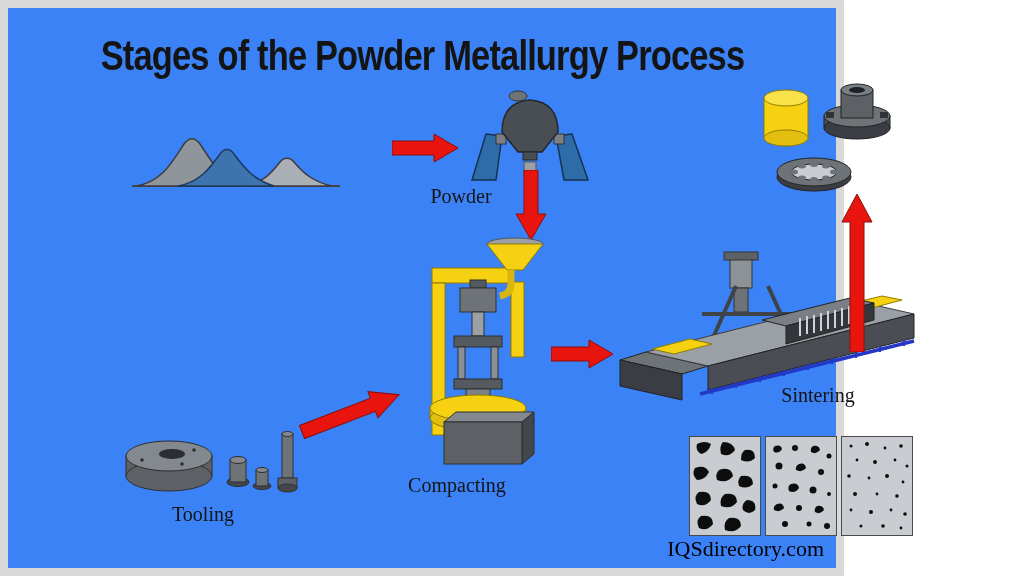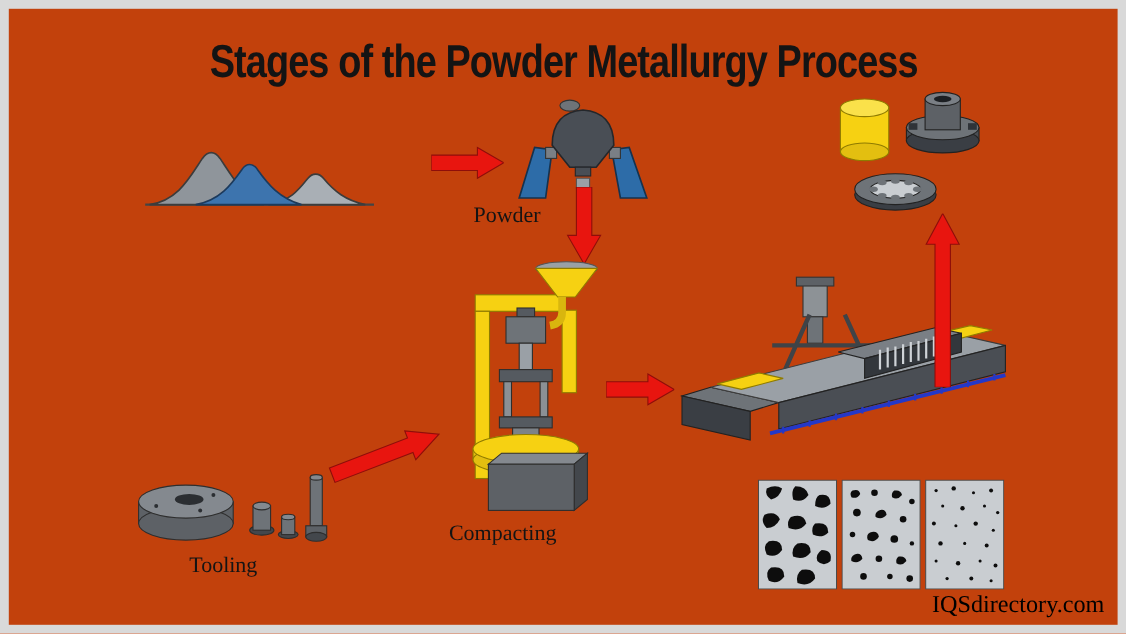--- a/index.html
+++ b/index.html
@@ -1,19 +1,19 @@
 <!DOCTYPE html>
 <html><head>
 <meta charset="utf-8">
 <style>
   * { margin:0; padding:0; box-sizing:border-box; }
   body { width:1024px; height:576px; overflow:hidden; background:#fff; font-family:"Liberation Sans", sans-serif; }
   .frame {
-    position:relative; width:1024px; height:576px;
-    border:8px solid #d9d9d9; background:#c2410c;
+    position:relative; width:844px; height:576px;
+    border:8px solid #d9d9d9; background:#3b82f6;
   }
   .title {
     position:absolute; top:24px; left:0; width:100%;
     text-align:center; font-size:42px; font-weight:700; color:#141414;
   }
   .title-inner { display:inline-block; transform:scaleX(0.82); transform-origin:center; letter-spacing:-1px; }
   .fig { position:absolute; }
   .stage-label {
     position:absolute; font-family:"Liberation Serif", serif;
     font-size:20px; color:#141414; text-align:center;
@@ -107,20 +107,21 @@
       <polygon points="96,124 302,72 302,96 96,148" fill="#4A4E54" stroke="#222"></polygon>
       <polygon points="40,107 78,97 100,102 62,112" fill="#F6D112" stroke="#8F7B00"></polygon>
       <polygon points="236,62 270,54 290,58 256,67" fill="#F6D112" stroke="#8F7B00"></polygon>
       <polygon points="150,78 238,56 262,61 174,84" fill="#7A7F85" stroke="#222"></polygon>
       <polygon points="174,84 262,61 262,78 174,102" fill="#33373C" stroke="#222"></polygon>
       <path d="M188 76 V94 M195 74 V92 M202 73 V91 M209 71 V89 M216 69 V87 M223 68 V86 M230 66 V84 M237 64 V82" stroke="#CFD3D7" stroke-width="2"></path>
       <path d="M88 152 L302 99" stroke="#2438C8" stroke-width="3.5"></path>
       <path d="M100 146 V152 M124 140 V146 M148 134 V140 M172 128 V134 M196 122 V128 M220 116 V122 M244 110 V116 M268 104 V110 M292 98 V104" stroke="#2438C8" stroke-width="2"></path>
     </svg>
   </div>
+  <div class="stage-label" style="left:740px; top:376px; width:140px;">Sintering</div>
 
   <svg class="arrow" style="left:832px; top:186px;" width="34" height="158" viewBox="0 0 34 158">
     <polygon points="10,158 24,158 24,28 32,28 17,0 2,28 10,28" fill="#E8150F" stroke="#8E0E0A" stroke-width="1"></polygon>
   </svg>
 
   <div class="fig" style="left:746px; top:68px;">
     <svg width="148" height="118" viewBox="0 0 148 118">
       <rect x="10" y="22" width="44" height="40" fill="#F6D112" stroke="#8F7B00"></rect>
       <ellipse cx="32" cy="62" rx="22" ry="8" fill="#E3BF10" stroke="#8F7B00"></ellipse>
       <ellipse cx="32" cy="22" rx="22" ry="8" fill="#FAE14A" stroke="#8F7B00"></ellipse>

